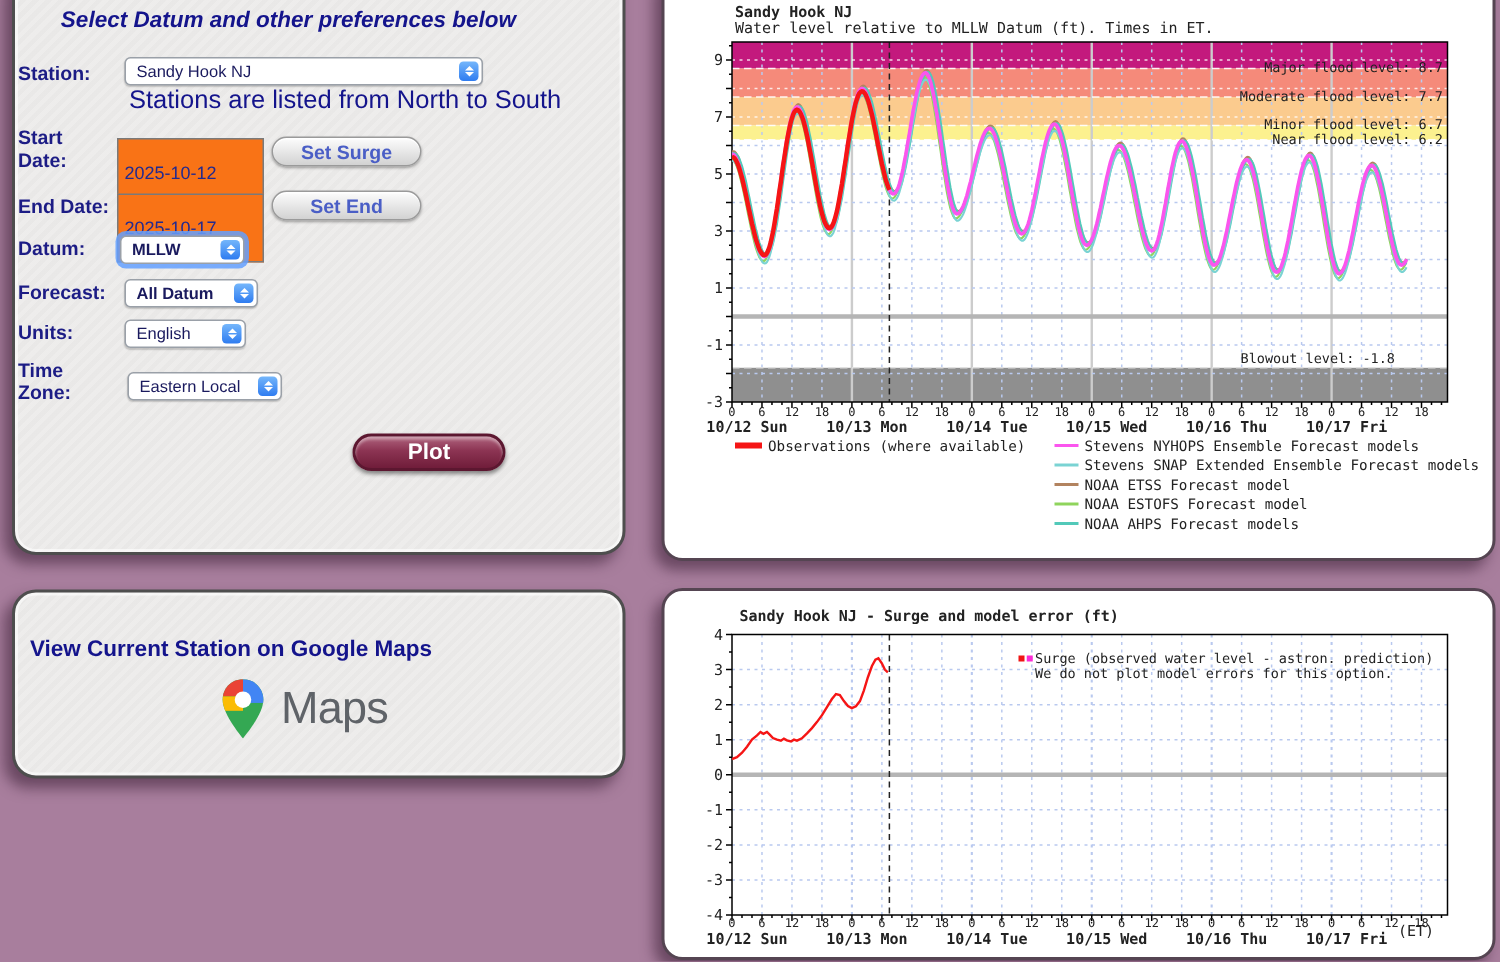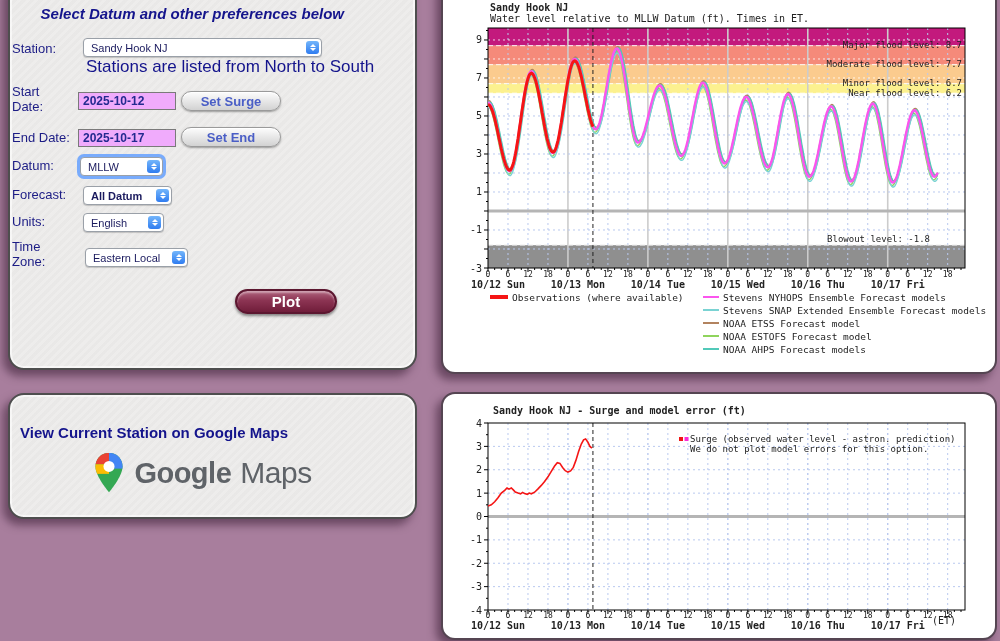--- a/index.html
+++ b/index.html
@@ -10,34 +10,34 @@
          background-image:repeating-linear-gradient(135deg,rgba(0,0,0,.015) 0 3px,rgba(255,255,255,.03) 3px 6px)}
   .p1{left:8px;top:-24px;width:405px;height:390px}
   .p2{left:8px;top:393px;width:405px;height:122px}
   .chart-panel{position:absolute;background:#ffffff;border:2px solid #554552;border-radius:14px;
          box-shadow:-5px 6px 9px rgba(55,28,50,.55)}
   .cp1{left:441px;top:-24px;width:552px;height:394px}
   .cp2{left:441px;top:392px;width:552px;height:244px}
   .abs{position:absolute}
   .ptitle{left:4px;top:5px;width:340px;text-align:right;font-size:15px;font-weight:bold;
           font-style:italic;color:#14148c}
-  .lbl{font-size:13px;font-weight:normal;color:#1c1c85;line-height:15px}
+  .lbl{font-size:13px;font-weight:bold;color:#1c1c85;line-height:15px}
   .note{font-size:17px;color:#14148c}
   .sel{display:flex;align-items:center;background:#fff;border:1px solid #9aa0a8;border-radius:4px;
        height:17px;font-size:11px;color:#1a1a5e;padding:0 2px 0 7px;box-shadow:0 1px 1px rgba(0,0,0,.18)}
   .sel .seltxt{flex:1;white-space:nowrap;overflow:hidden}
   .focusring{box-shadow:0 0 0 3px rgba(100,160,255,.85)}
   .step{width:13px;height:13px;border-radius:3px;background:linear-gradient(#74b6fb,#2f7cf0);
         display:flex;flex-direction:column;align-items:center;justify-content:center;gap:1px;flex:none}
   .tri-up{width:0;height:0;border-left:3px solid transparent;border-right:3px solid transparent;
           border-bottom:3.5px solid #fff}
   .tri-dn{width:0;height:0;border-left:3px solid transparent;border-right:3px solid transparent;
           border-top:3.5px solid #fff}
-  .dateinp{background:#f0abfc;border:1px solid #7a7a7a;color:#232a8f;font-weight:bold;font-size:12px;
-           padding:1px 4px;font-family:"Liberation Sans",sans-serif}
+  .dateinp{background:#f97316;border:1px solid #7a7a7a;color:#232a8f;font-weight:normal;font-size:12px;
+           padding:15px 4px;font-family:"Liberation Sans",sans-serif}
   .btn3d{border-radius:11px;background:linear-gradient(#fdfdfd,#d2d2d2);border:1px solid #9a9a9a;
          box-shadow:0 1px 2px rgba(0,0,0,.35), inset 0 1px 0 #fff;color:#4a5ec6;font-weight:bold;
          font-size:13px;text-align:center;font-family:"Liberation Sans",sans-serif;cursor:pointer}
   .plotbtn{border-radius:14px;background:linear-gradient(#b0647e 0%,#8c3453 45%,#701d3a 100%);
          border:2px solid #5c1730;color:#fff;font-weight:bold;font-size:15px;
          box-shadow:inset 0 2px 2px rgba(255,255,255,.4), 0 2px 3px rgba(0,0,0,.45);
          font-family:"Liberation Sans",sans-serif;cursor:pointer}
   .maplink{left:20px;top:424px;width:340px;font-size:15px;font-weight:bold;color:#14148c;cursor:pointer}
   .glogo{left:0;top:452px;width:405px;display:flex;justify-content:center;align-items:center;gap:9px;cursor:pointer}
   .gword{font-size:29px;font-weight:bold;color:#5f6368;letter-spacing:-.5px}
@@ -69,21 +69,21 @@
 <div class="abs lbl" style="left:12px;top:84px;width:52px">Start Date:</div>
 <input class="abs dateinp" style="left: 78px; top: 92px; width: 88px;" readonly="" value="2025-10-12">
 <button class="abs btn3d" style="left:181px;top:91px;width:100px;height:20px">Set Surge</button>
 
 <div class="abs lbl" style="left:12px;top:130px;width:80px">End Date:</div>
 <input class="abs dateinp" style="left: 78px; top: 129px; width: 88px;" readonly="" value="2025-10-17">
 <button class="abs btn3d" style="left:181px;top:127px;width:100px;height:20px">Set End</button>
 
 <div class="abs lbl" style="left:12px;top:158px">Datum:</div>
 <div class="abs sel focusring" style="left:80px;top:157px;width:72px">
-  <span class="seltxt" style="font-weight:normal">MLLW</span>
+  <span class="seltxt" style="font-weight:bold">MLLW</span>
   <span class="step">
       <span class="tri-up"></span>
       <span class="tri-dn"></span>
     </span>
 </div>
 
 <div class="abs lbl" style="left:12px;top:187px">Forecast:</div>
 <div class="abs sel" style="left:83px;top:186px;width:78px">
   <span class="seltxt" style="font-weight:bold">All Datum</span>
   <span class="step">
@@ -121,21 +121,20 @@
         </clipPath>
       </defs>
     <g clip-path="url(#pinclip)">
       <rect x="0" y="0" width="36" height="48" fill="#34a853"></rect>
       <rect x="18" y="0" width="18" height="19" fill="#4285f4"></rect>
       <rect x="0" y="0" width="18" height="14" fill="#ea4335"></rect>
       <rect x="0" y="14" width="18" height="11" fill="#fbbc04"></rect>
       <circle cx="18" cy="16.5" r="6.3" fill="#ffffff"></circle>
     </g>
   </svg>
-  <span class="gword">Google</span>
   <span class="mword">Maps</span>
 </div>
 
 <svg id="tide-svg" class="chart" style="left:441px;top:0" width="552" height="370">
     <clipPath id="clipA">
       <rect x="47" y="28" width="477" height="240"></rect>
     </clipPath>
     <rect x="47" y="28" width="477" height="17.672209026128286" fill="#c3197d"></rect>
     <rect x="47" y="45.672209026128286" width="477" height="19.002375296912106" fill="#f58a7a"></rect>
     <rect x="47" y="64.67458432304039" width="477" height="19.002375296912135" fill="#fbcb8e"></rect>

